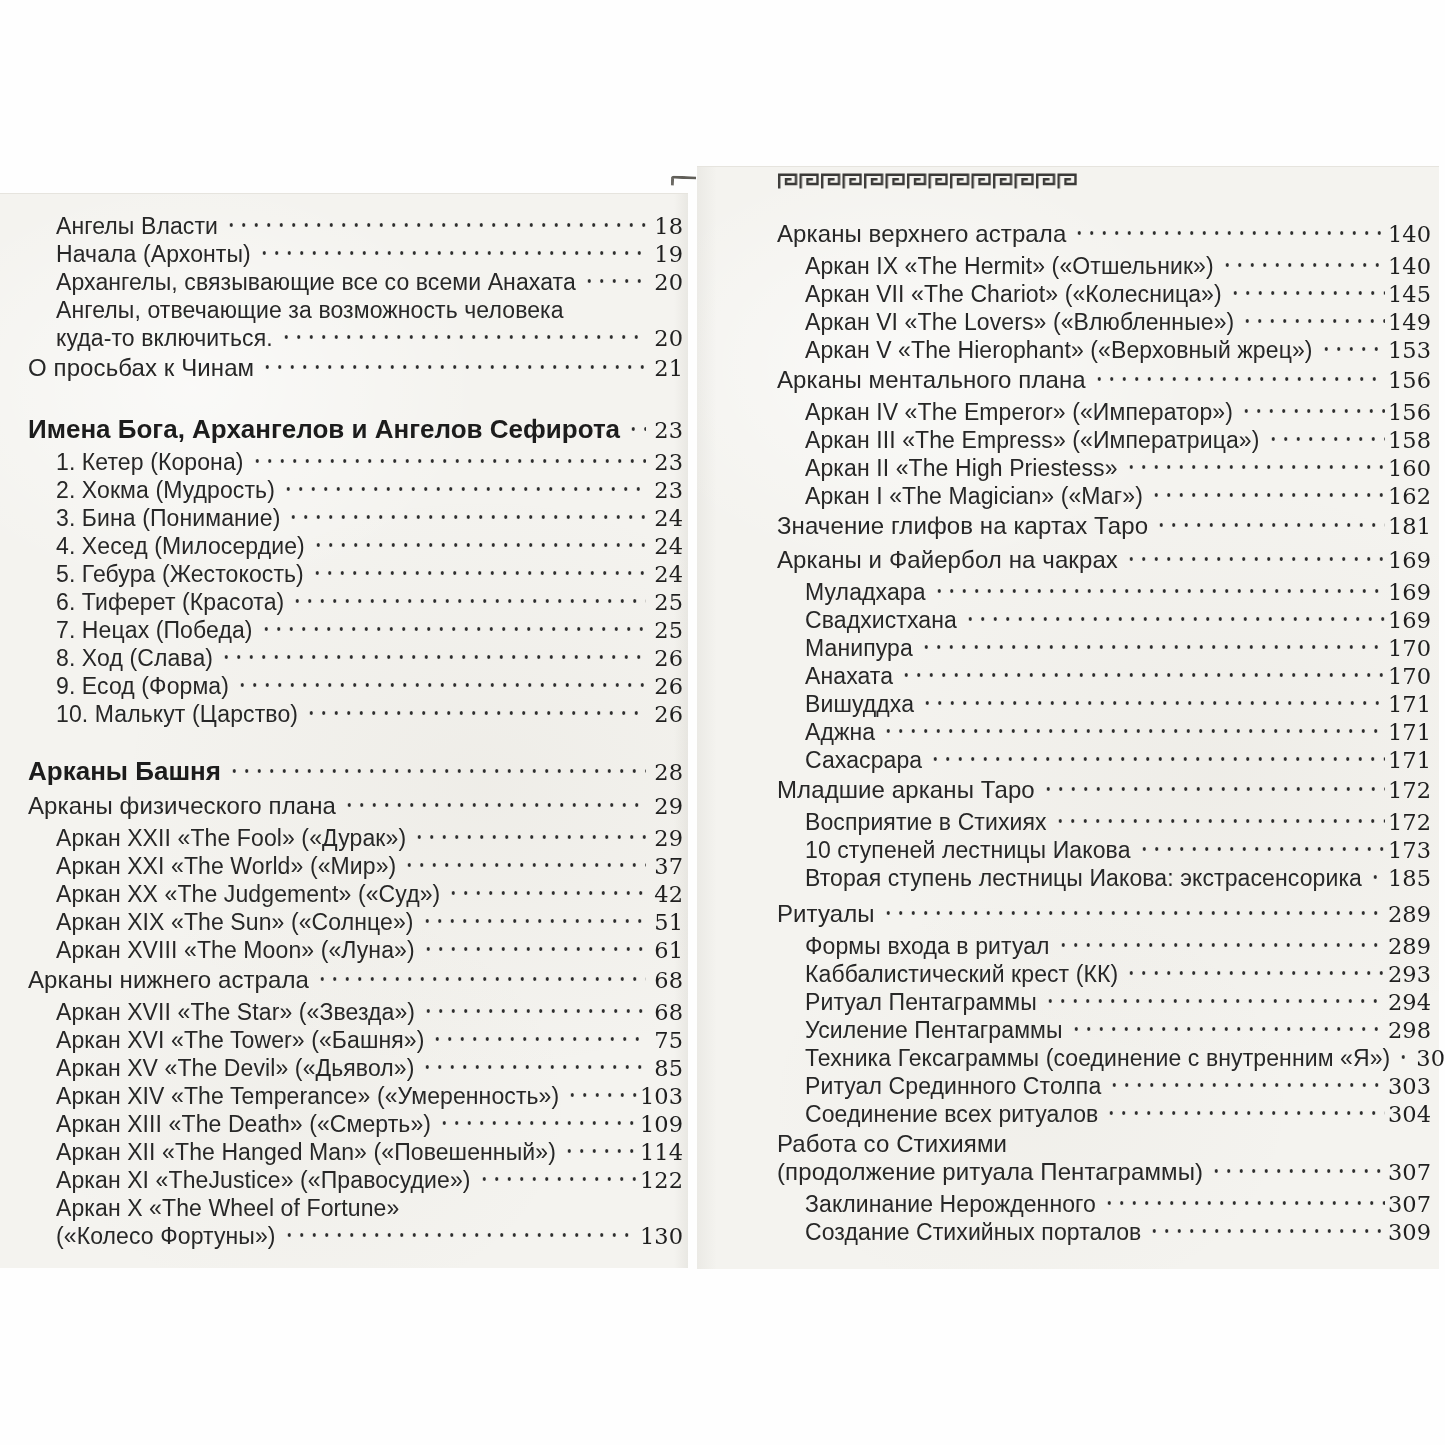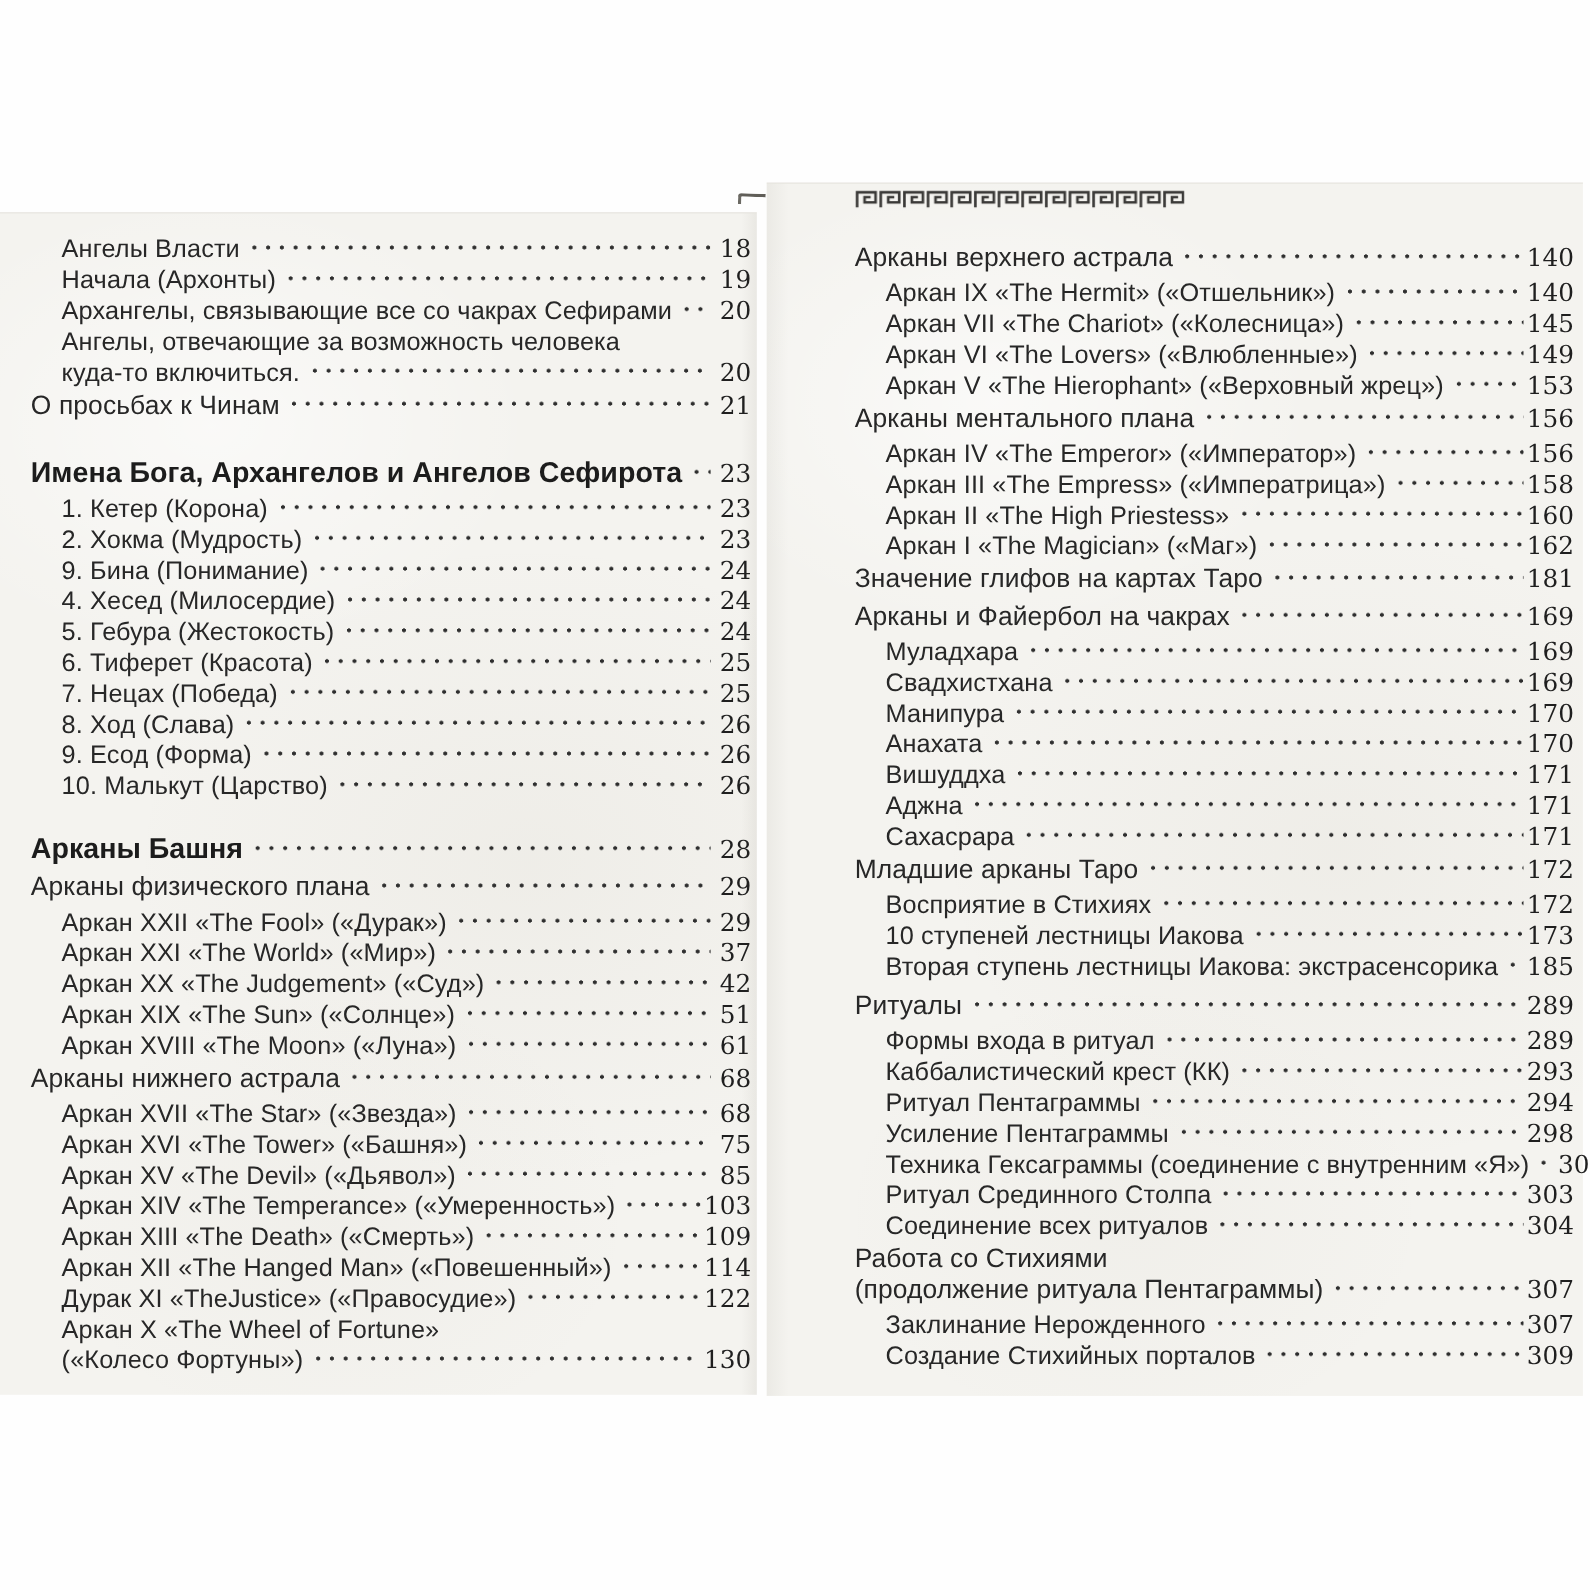--- a/index.html
+++ b/index.html
@@ -73,21 +73,21 @@
         <span class="t">Ангелы Власти</span>
         <span class="leader"></span>
         <span class="num">18</span>
       </div>
       <div class="toc-row indent-1">
         <span class="t">Начала (Архонты)</span>
         <span class="leader"></span>
         <span class="num">19</span>
       </div>
       <div class="toc-row indent-1">
-        <span class="t">Архангелы, связывающие все со чакрах Сефирами</span>
+        <span class="t">Архангелы, связывающие все со всеми Анахата</span>
         <span class="leader"></span>
         <span class="num">20</span>
       </div>
       <div class="toc-row indent-1 no-leader">
         <span class="t">Ангелы, отвечающие за возможность человека</span>
         <span class="leader"></span>
         <span class="num"></span>
       </div>
       <div class="toc-row indent-1">
         <span class="t">куда-то включиться.</span>
@@ -108,21 +108,21 @@
         <span class="t">1. Кетер (Корона)</span>
         <span class="leader"></span>
         <span class="num">23</span>
       </div>
       <div class="toc-row indent-1">
         <span class="t">2. Хокма (Мудрость)</span>
         <span class="leader"></span>
         <span class="num">23</span>
       </div>
       <div class="toc-row indent-1">
-        <span class="t">9. Бина (Понимание)</span>
+        <span class="t">3. Бина (Понимание)</span>
         <span class="leader"></span>
         <span class="num">24</span>
       </div>
       <div class="toc-row indent-1">
         <span class="t">4. Хесед (Милосердие)</span>
         <span class="leader"></span>
         <span class="num">24</span>
       </div>
       <div class="toc-row indent-1">
         <span class="t">5. Гебура (Жестокость)</span>
@@ -218,21 +218,21 @@
         <span class="t">Аркан XIII «The Death» («Смерть»)</span>
         <span class="leader"></span>
         <span class="num">109</span>
       </div>
       <div class="toc-row indent-1">
         <span class="t">Аркан XII «The Hanged Man» («Повешенный»)</span>
         <span class="leader"></span>
         <span class="num">114</span>
       </div>
       <div class="toc-row indent-1">
-        <span class="t">Дурак XI «TheJustice» («Правосудие»)</span>
+        <span class="t">Аркан XI «TheJustice» («Правосудие»)</span>
         <span class="leader"></span>
         <span class="num">122</span>
       </div>
       <div class="toc-row indent-1 no-leader">
         <span class="t">Аркан X «The Wheel of Fortune»</span>
         <span class="leader"></span>
         <span class="num"></span>
       </div>
       <div class="toc-row indent-1">
         <span class="t">(«Колесо Фортуны»)</span>

